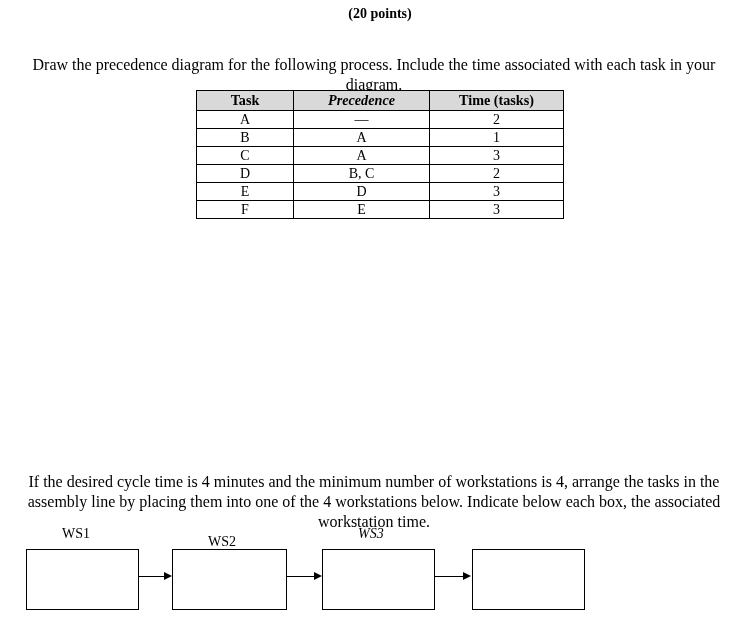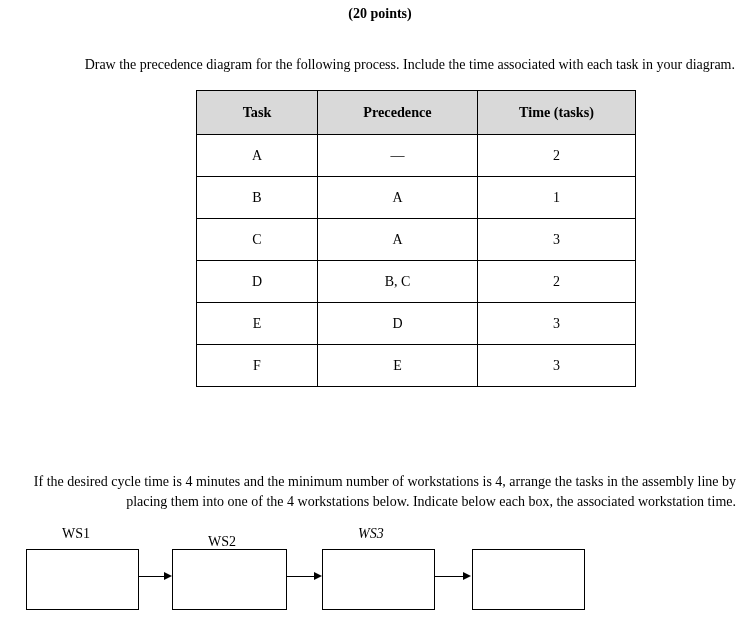--- a/index.html
+++ b/index.html
@@ -33,23 +33,23 @@
   .title-sub {
     font-size: 14px;
     font-weight: bold;
     line-height: 18px;
     padding-left: 12px;
   }
 
   
   .para {
     position: absolute;
-    font-size: 14px;
+    font-size: 16px;
     line-height: 20px;
-    text-align: right;
+    text-align: center;
   }
   #intro-paragraph {
     top: 55px;
     left: 13px;
     width: 722px;
   }
   #assembly-paragraph {
     top: 472px;
     left: 12px;
     width: 724px;
@@ -61,33 +61,33 @@
     top: 90px;
     left: 196px;
     width: 364px;
     border-collapse: collapse;
     table-layout: fixed;
   }
   .task-table td, .task-table th {
     border: 1px solid #000000;
     text-align: center;
     font-size: 14px;
-    padding: 12px;
+    padding: 0;
     height: 17px;
     line-height: 17px;
   }
   .task-table thead th {
     background: #d9d9d9;
     font-weight: bold;
     height: 19px;
     line-height: 19px;
     font-size: 14.2px;
   }
   .col-task { width: 96px; }
-  .col-prec { width: 135px; }
+  .col-prec { width: 135px; font-style: italic; }
   .col-time { width: 133px; }
 
   
   #workstation-diagram {
     position: absolute;
     top: 524px;
     left: 0;
     width: 727px;
     height: 100px;
   }

